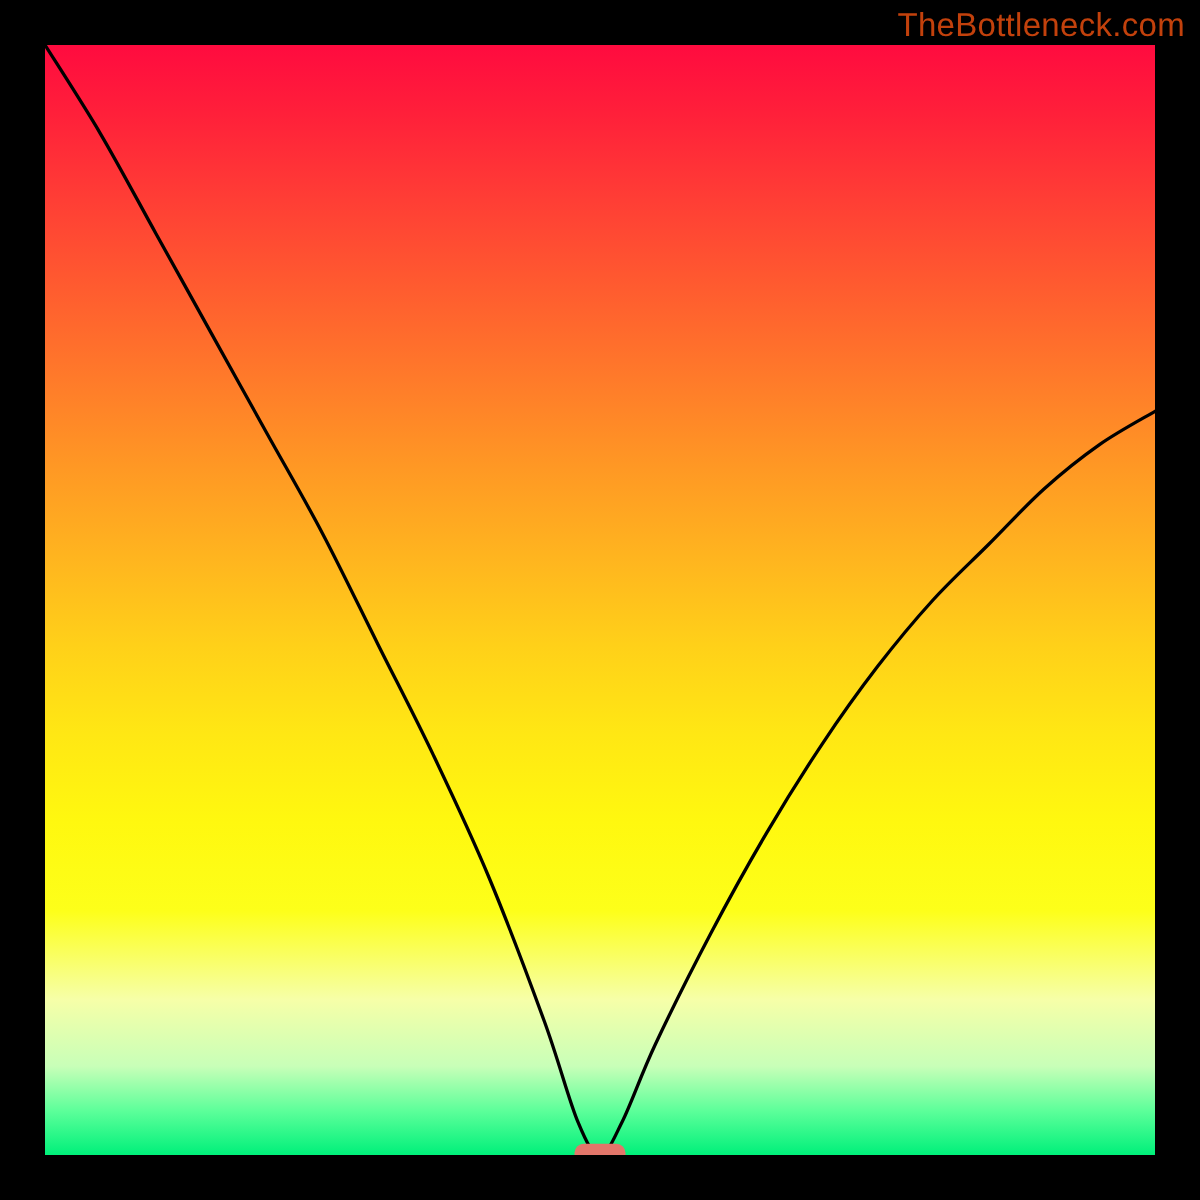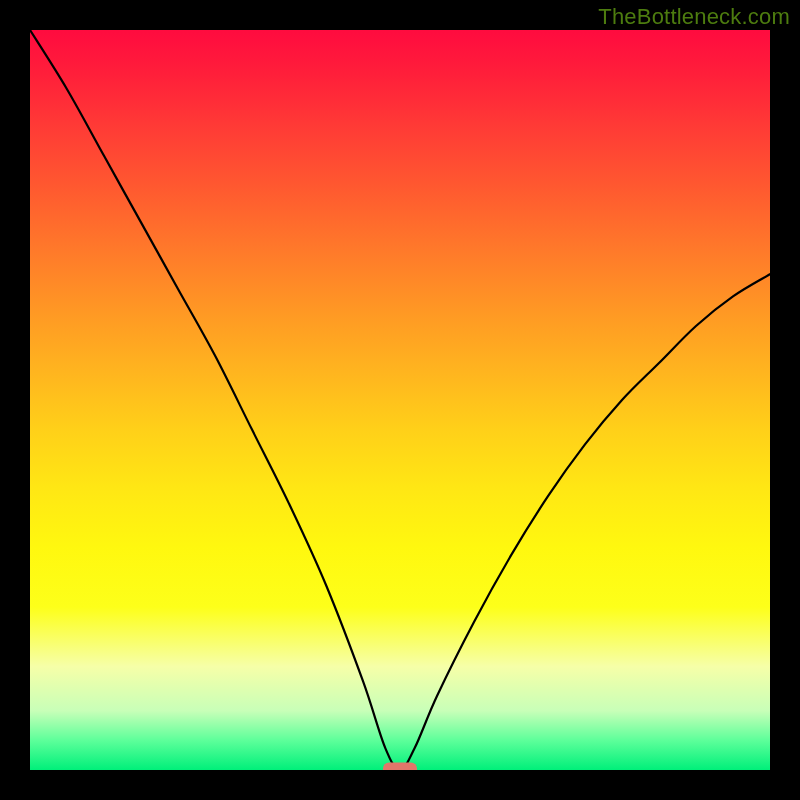--- a/index.html
+++ b/index.html
@@ -14,21 +14,21 @@
   .frame {
     position: relative;
     width: 800px;
     height: 800px;
     background: #000;
   }
   .watermark {
     position: absolute;
     top: 4px;
     right: 10px;
-    color: #4d7c0f;
+    color: #c2410c;
     font-size: 22px;
     font-weight: 500;
     letter-spacing: 0.2px;
     z-index: 5;
   }
   .plot-area {
     position: absolute;
     left: 30px;
     top: 30px;
     width: 740px;

